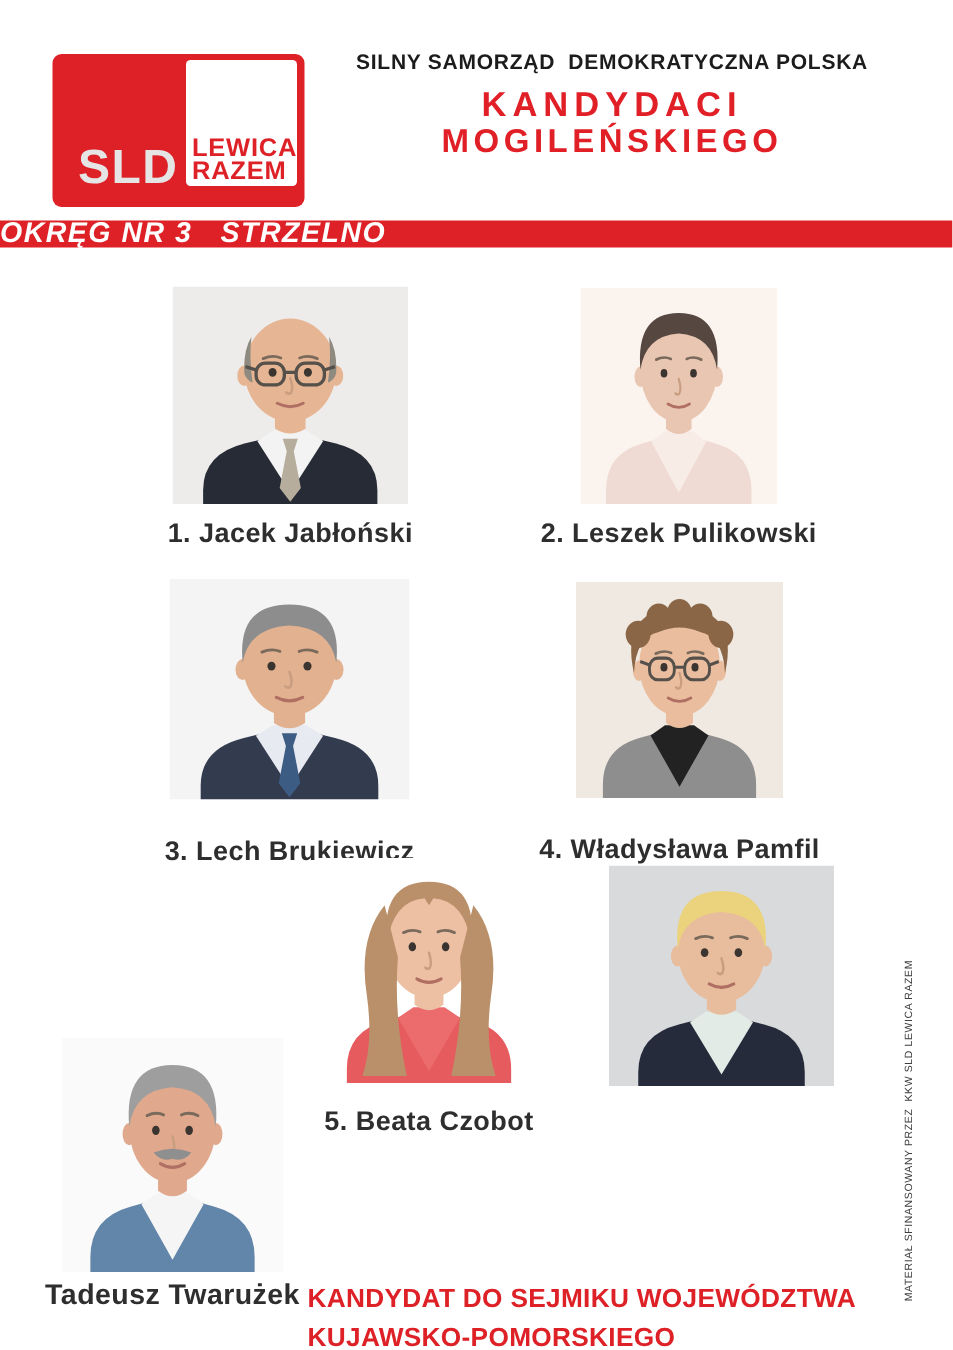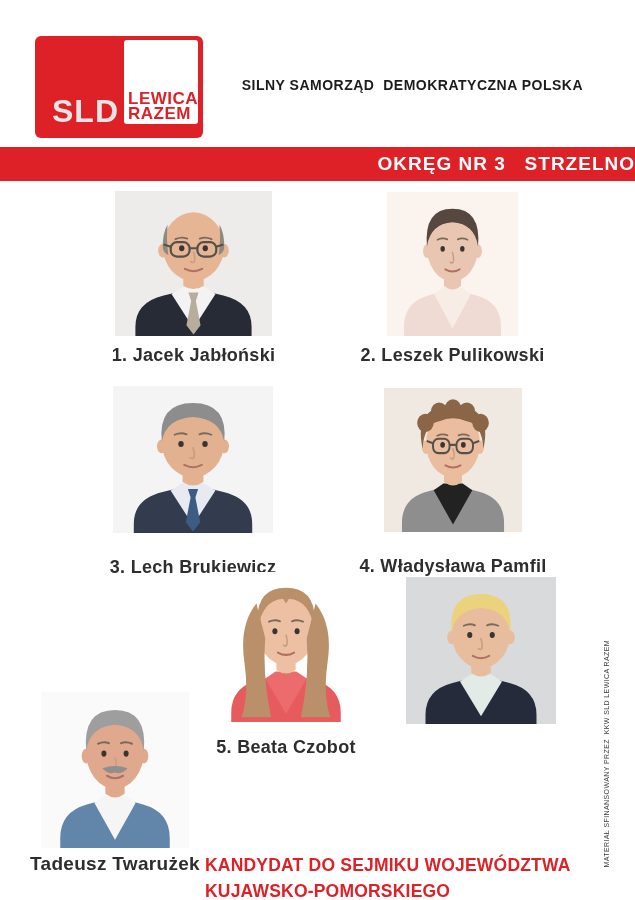--- a/index.html
+++ b/index.html
@@ -14,29 +14,29 @@
   .logo { position:absolute; left:35px; top:36px; width:168px; height:102px;
           background:#dd2127; border-radius:6px; }
   .logo-white { position:absolute; left:89px; top:4px; width:74px; height:84px;
                 background:#ffffff; border-radius:3px; }
   .logo-sld { position:absolute; left:17px; bottom:11px; color:#e5e5e5;
               font-size:32px; font-weight:bold; line-height:1; letter-spacing:1px; }
   .logo-lr { position:absolute; left:4px; bottom:3px; color:#dd2127;
              font-size:17px; font-weight:bold; line-height:15px; letter-spacing:0.5px; }
 
   
-  .header { position:absolute; left:233px; top:33px; width:350px; text-align:right;margin-top:44px; }
+  .header { position:absolute; left:233px; top:33px; width:350px; text-align:center; }
   .h-top { font-size:14px; line-height:16px; color:#1c1c1c; font-weight:600; letter-spacing:0.5px; }
   .h-t1  { margin-top:8px; font-size:23px; line-height:24px; color:#e01f26; font-weight:bold; letter-spacing:4px; }
   .h-t2  { margin-top:2px; font-size:30px; line-height:30px; color:#e01f26; font-weight:bold; letter-spacing:4px; }
   .h-t3  { margin-top:1px; font-size:22px; line-height:24px; color:#e01f26; font-weight:bold; letter-spacing:3px; }
 
   
-  .banner { position:absolute; left:0; top:147px; width:635px; height:34px;
-            background:#dd2127; display:flex; align-items:center; justify-content:flex-end; }
+  .banner { position:absolute; left:0; top:147px; width:635px; height:18px;
+            background:#dd2127; display:flex; align-items:center; justify-content:flex-start;font-style:italic; }
   .banner-text { color:#ffffff; font-size:19px; font-weight:bold; letter-spacing:1px; }
 
   
   .tile { position:absolute;text-decoration:underline; }
   .avatar { position:absolute; left:0; top:0; width:100%; height:100%;
             --bg:#eeeeee; --skin:#e6b694; --hair:#888888; --suit:#333333;
             --shirt:#ffffff; --tie:#999999; --must:#8a8a8a;
             --dlong:none; --dshort:none; --dbald:none; --dcurly:none;
             --dglass:none; --dtie:none; --dmust:none; }
   .avatar svg { width:100%; height:100%; display:block; }
@@ -120,20 +120,22 @@
     <div class="logo-lr">
       <div>LEWICA</div>
       <div>RAZEM</div>
     </div>
   </div>
   <div class="logo-sld">SLD</div>
 </div>
 
 <div class="header">
   <div class="h-top pre">SILNY SAMORZĄD  DEMOKRATYCZNA POLSKA</div>
+  <div class="h-t1">KANDYDACI</div>
+  <div class="h-t3">MOGILEŃSKIEGO</div>
 </div>
 
 <div class="banner">
   <div class="banner-text pre">OKRĘG NR 3   STRZELNO</div>
 </div>
 
 <div class="tile t1">
   <div class="avatar" style="--bg:#eeecea;--skin:#e6b694;--hair:#8f8a80;--suit:#262b36;--shirt:#f3f3f3;--tie:#b6ad9c;--dbald:block;--dglass:block;--dtie:block">
     <svg viewBox="0 0 100 95" preserveAspectRatio="none">
         <use href="#person" xlink:href="#person"></use>

